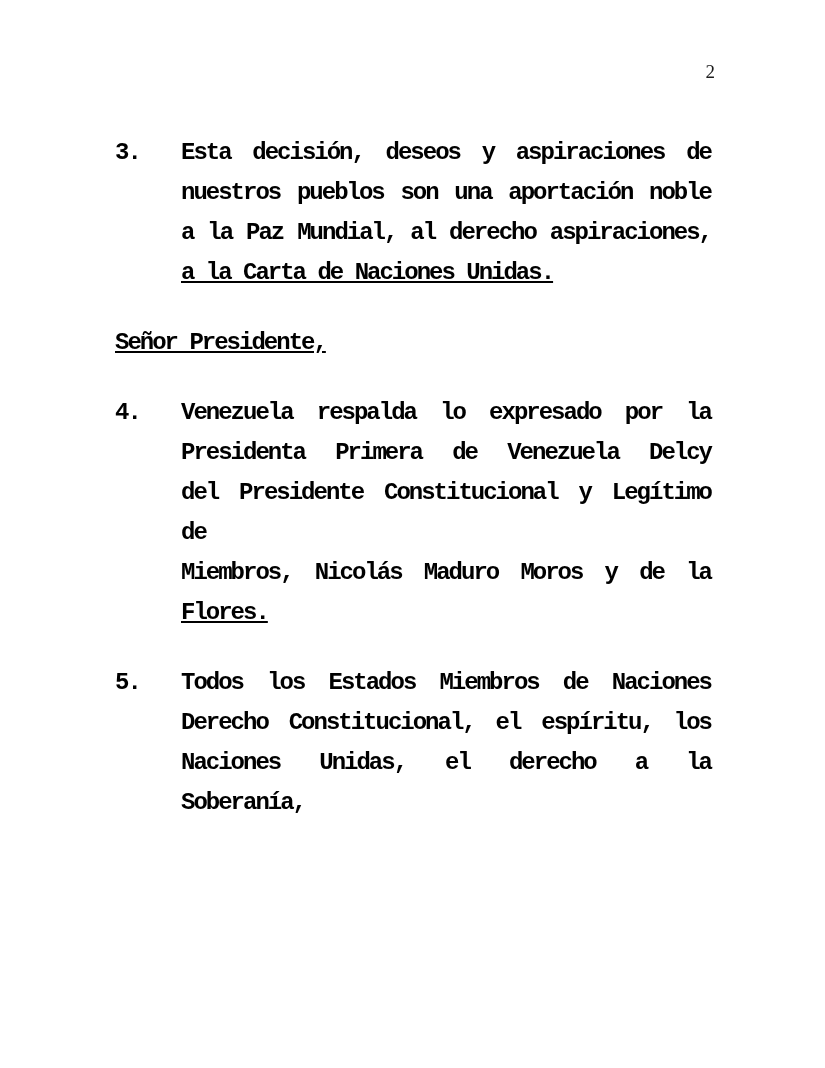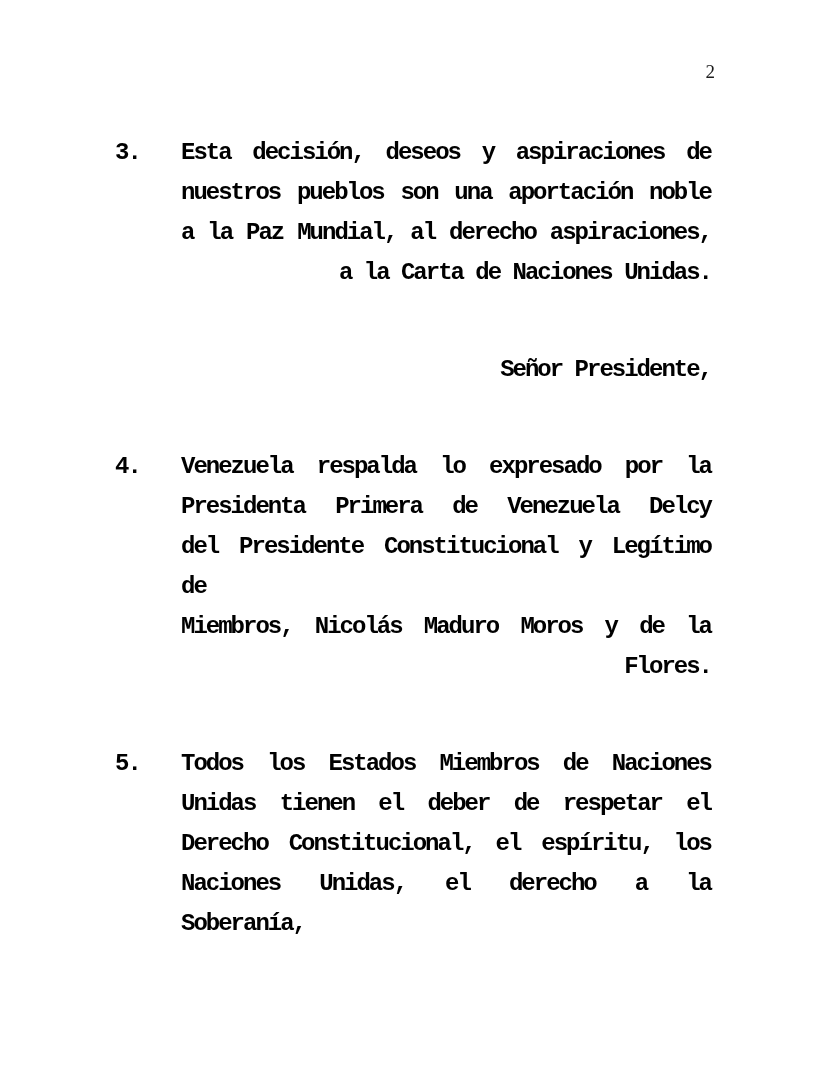--- a/index.html
+++ b/index.html
@@ -28,40 +28,41 @@
     letter-spacing: 0;
   }
   .content {
     position: absolute;
     left: 115px;
     top: 133px;
     width: 596px;
     font-size: 24px;
     letter-spacing: -2px;
   }
-  .block + .block { margin-top: 57px; }
+  .block + .block { margin-top: 30px; }
   .block.numbered { display: flex; }
   .num {
     flex: 0 0 66px;
     line-height: 40px;
     text-align: left;
   }
   .lines {
     flex: 1 1 auto;
     min-width: 0;
   }
   .line {
     line-height: 40px;
   }
   .line.just {
     text-align: justify;
     text-align-last: justify;
   }
   .line.last {
-    text-align: right;
+    text-align: left;
+    text-decoration: underline;
   }
 </style>
 </head>
 <body>
 
 <div class="page">
   <div class="page-number">2</div>
   <main class="content">
       <div class="block numbered">
         <div class="num">3.</div>
@@ -82,19 +83,18 @@
           <div class="line just">Presidenta Primera de Venezuela Delcy</div>
           <div class="line just">del Presidente Constitucional y Legítimo de</div>
           <div class="line just">Miembros, Nicolás Maduro Moros y de la</div>
           <div class="line last">Flores.</div>
         </div>
       </div>
       <div class="block numbered">
         <div class="num">5.</div>
         <div class="lines">
           <div class="line just">Todos los Estados Miembros de Naciones</div>
-          <div class="line just">Unidas tienen el deber de respetar el</div>
           <div class="line just">Derecho Constitucional, el espíritu, los</div>
           <div class="line just">Naciones Unidas, el derecho a la Soberanía,</div>
         </div>
       </div>
     </main>
 </div>
 
 </body></html>

